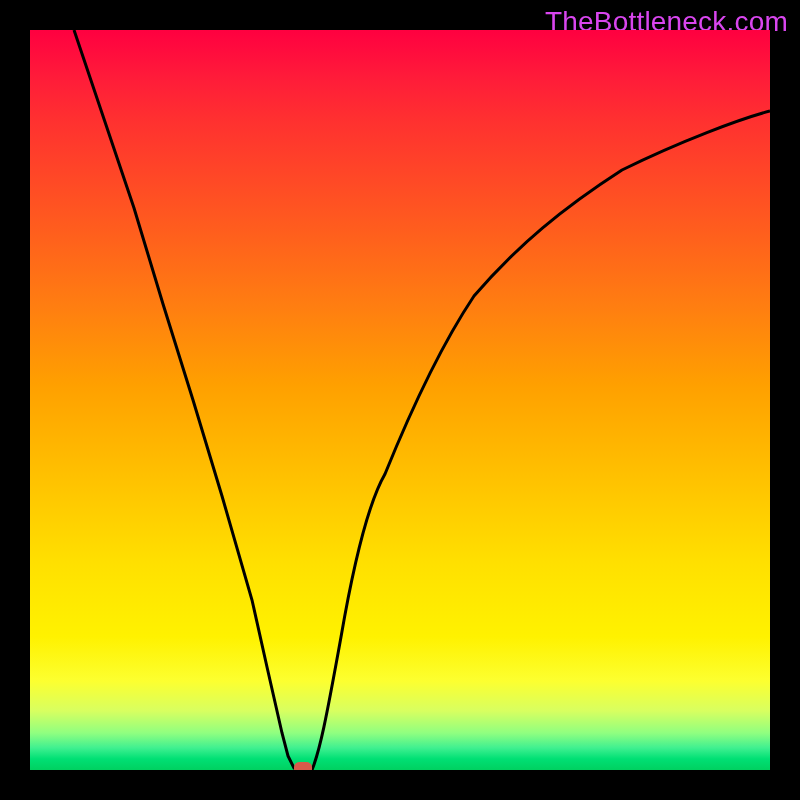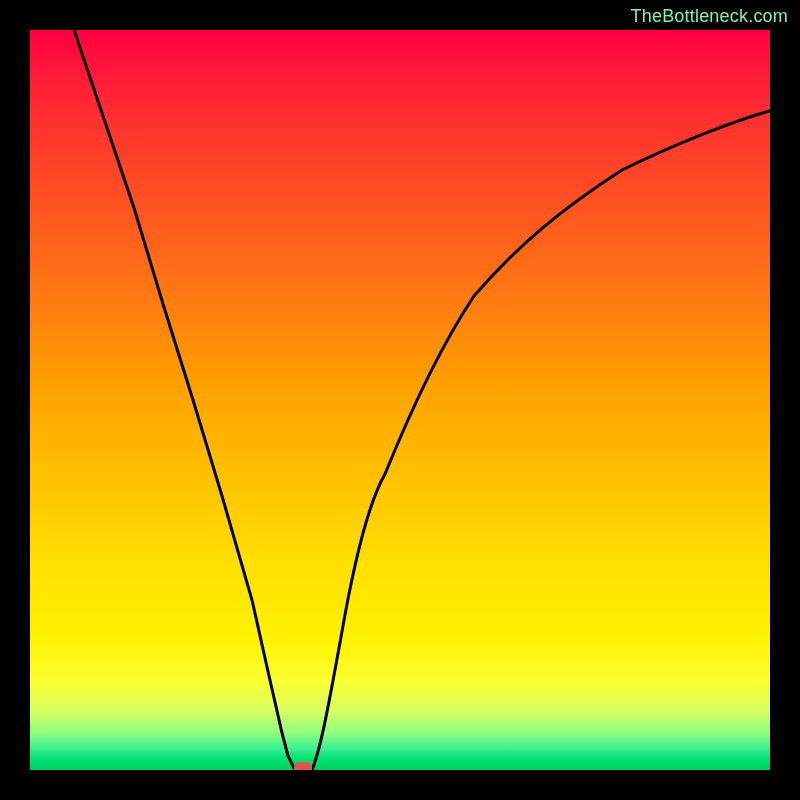--- a/index.html
+++ b/index.html
@@ -45,22 +45,22 @@
       #90ff80 95%,
       #40f090 97%,
       #00e074 98.5%,
       #00d060 100%
     );
   }
   .watermark {
     position: absolute;
     top: 6px;
     right: 12px;
-    color: #86efac;
-    font-size: 18px;
+    color: #d946ef;
+    font-size: 28px;
     font-weight: 500;
     letter-spacing: 0.2px;
   }
   svg.curve {
     position: absolute;
     inset: 0;
     width: 100%;
     height: 100%;
   }
   .marker {

